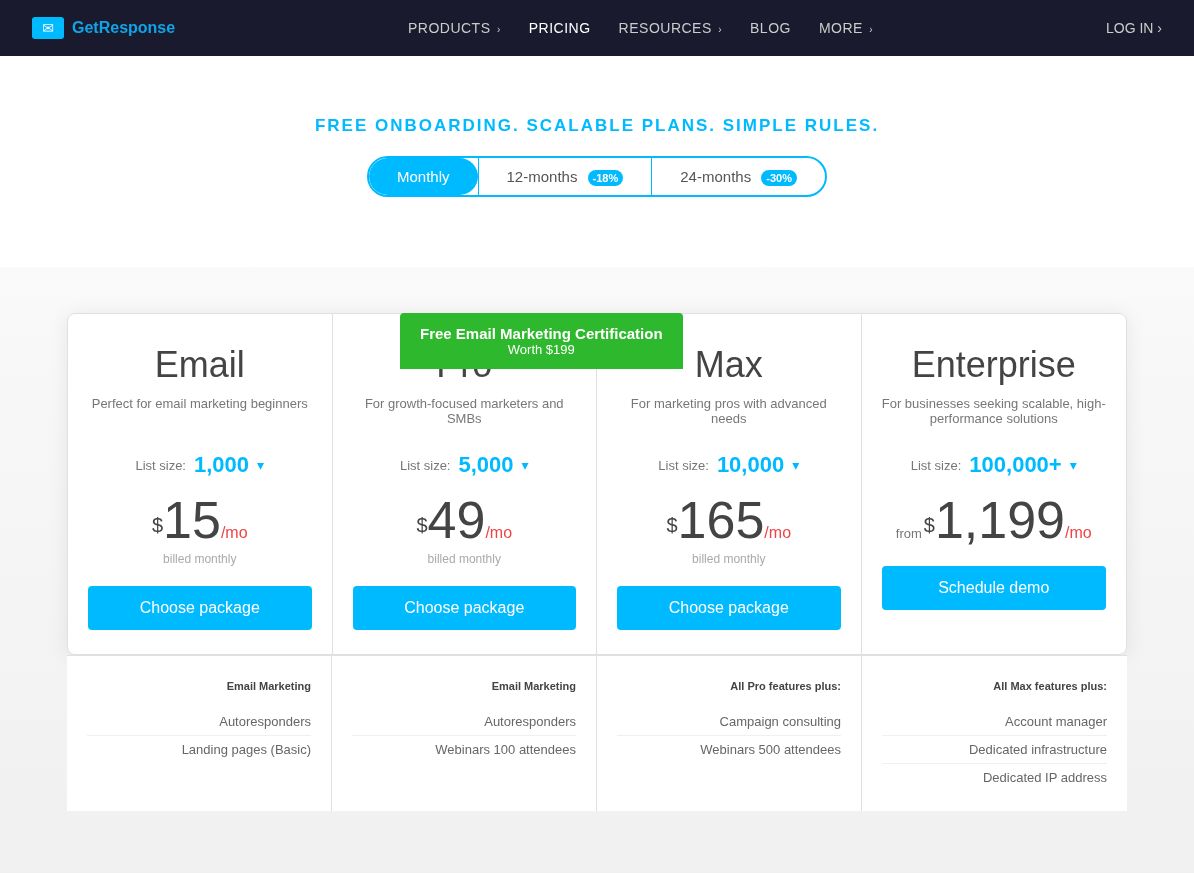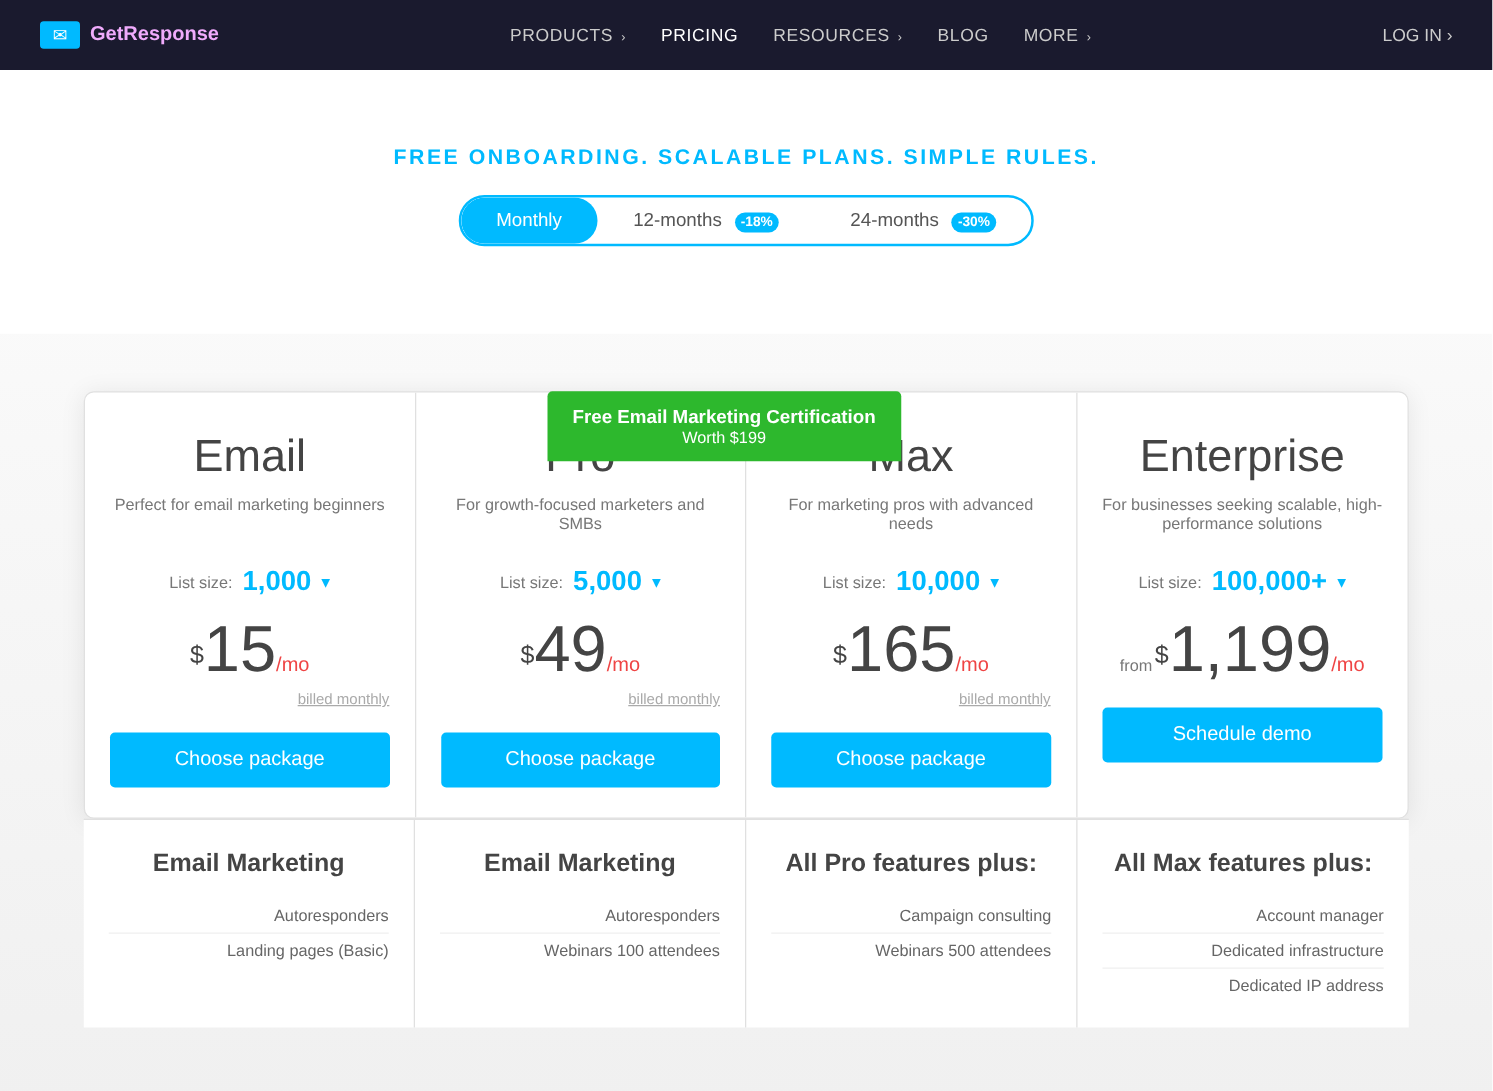--- a/index.html
+++ b/index.html
@@ -36,21 +36,21 @@
     .logo-icon::after {
       content: '✉';
       color: #fff;
       font-size: 14px;
     }
     .logo-text {
       color: #fff;
       font-size: 16px;
       font-weight: 600;
     }
-    .logo-text span { color: #f0abfc; }
+    .logo-text span { color: #0ea5e9; }
     .nav-links {
       display: flex;
       align-items: center;
       gap: 28px;
     }
     .nav-links a {
       color: #ccc;
       text-decoration: none;
       font-size: 14px;
       letter-spacing: 0.5px;
@@ -83,21 +83,20 @@
       font-weight: 600;
     }
 
     
     .billing-toggle {
       display: inline-flex;
       border: 2px solid #00baff;
       border-radius: 30px;
       overflow: hidden;
       margin-bottom: 40px;
-      align-items: center;
     }
     .toggle-btn {
       padding: 10px 28px;
       font-size: 15px;
       cursor: pointer;
       border: none;
       background: transparent;
       color: #555;
       position: relative;
     }
@@ -121,21 +120,21 @@
       margin: 0;
     }
     .promo-banner {
       background: #2db82d;
       color: #fff;
       text-align: center;
       padding: 12px 20px;
       border-radius: 4px 4px 0 0;
       display: inline-block;
       position: absolute;
-      left: 391px;
+      left: 353px;
       top: 0;
       z-index: 10;
     }
     .promo-banner .promo-title {
       font-size: 15px;
       font-weight: 600;
     }
     .promo-banner .promo-worth {
       font-size: 13px;
     }
@@ -216,25 +215,24 @@
     .price-mo {
       font-size: 16px;
       color: #ef4444;
     }
     .price-from {
       font-size: 13px;
       color: #777;
       margin-right: 2px;
     }
     .billed-text {
-      text-align: right;
+      text-align: center;
       color: #aaa;
       font-size: 12px;
       margin-bottom: 20px;
-      text-decoration: underline;
     }
     .cta-btn {
       display: block;
       width: 100%;
       padding: 13px;
       border-radius: 4px;
       border: none;
       font-size: 16px;
       cursor: pointer;
       text-align: center;
@@ -255,24 +253,24 @@
       grid-template-columns: repeat(4, 1fr);
       gap: 0;
       background: #fff;
     }
     .features-col {
       border-right: 1px solid #e0e0e0;
       padding: 24px 20px 20px;
     }
     .features-col:last-child { border-right: none; }
     .features-section-title {
-      font-size: 20px;
+      font-size: 11px;
       font-weight: 600;
       color: #444;
-      text-align: center;
+      text-align: right;
       margin-bottom: 16px;
     }
     .feature-item {
       font-size: 13px;
       color: #666;
       text-align: right;
       padding: 6px 0;
       border-bottom: 1px solid #f0f0f0;
     }
     .feature-item:last-child { border-bottom: none; }

